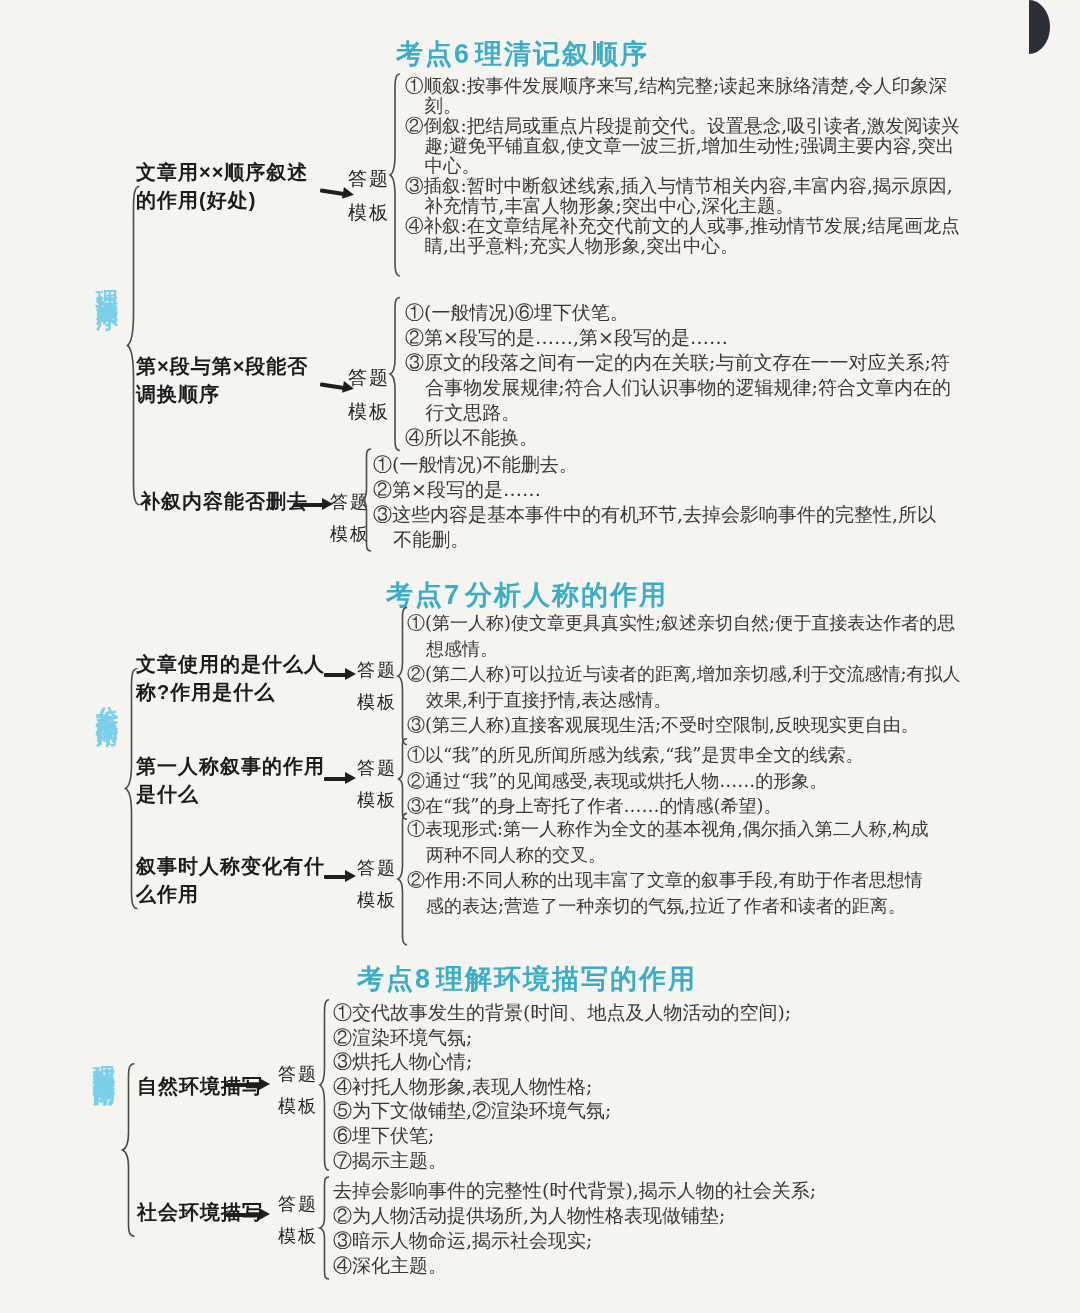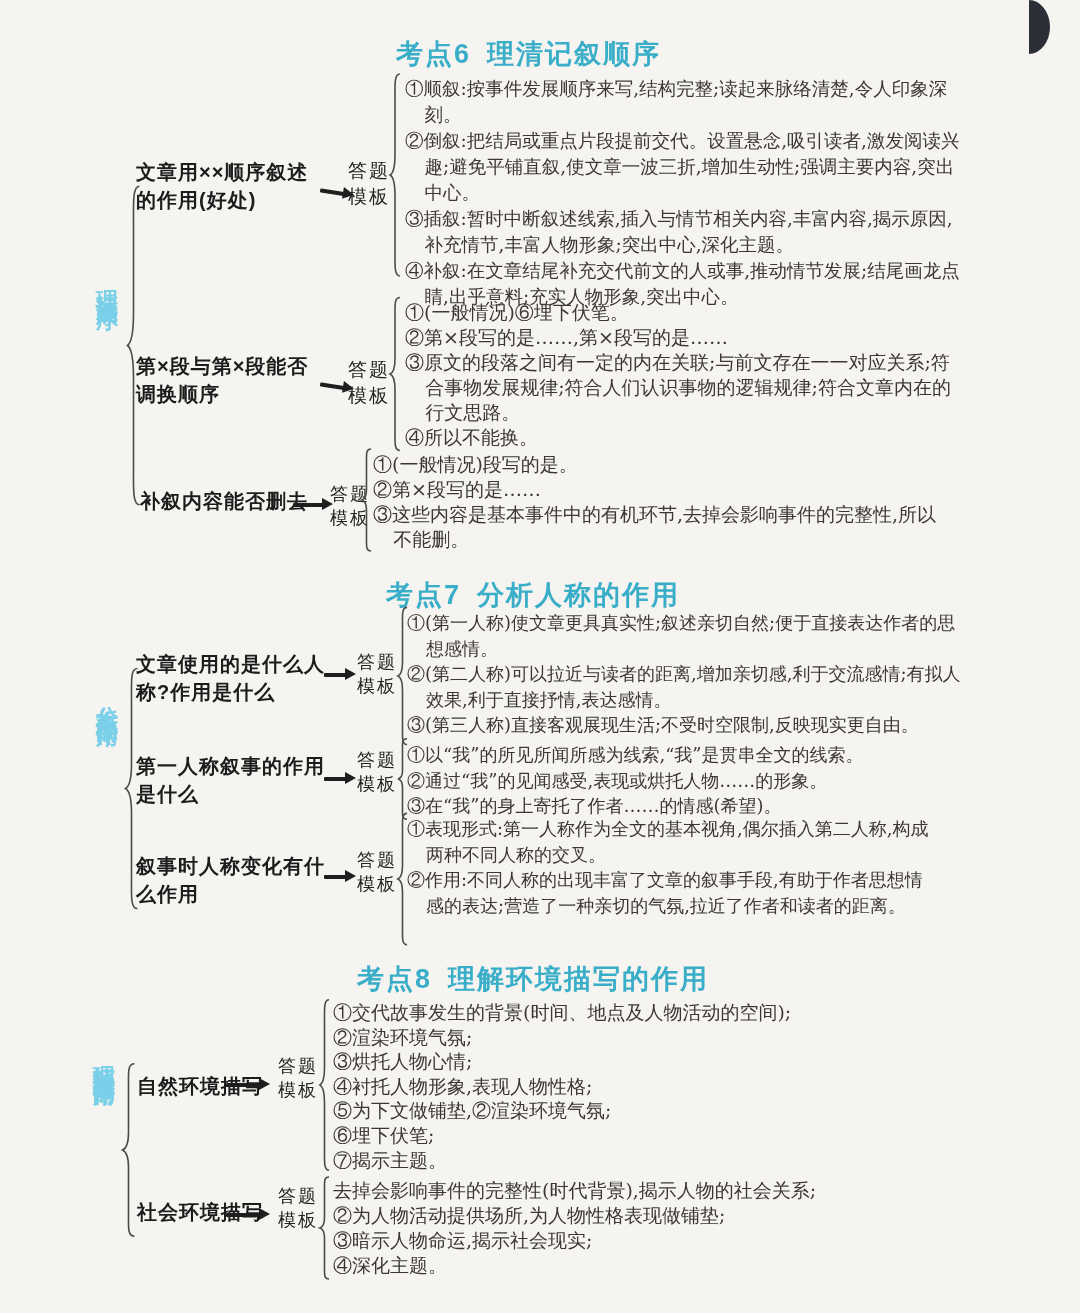--- a/index.html
+++ b/index.html
@@ -10,40 +10,40 @@
     overflow:hidden;
     font-family:"Liberation Sans", sans-serif;
   }
   
   .corner{
     position:absolute;left:1029px;top:0;width:21px;height:54px;
     background:#2d2f38;
     border-radius:0 100% 100% 0 / 0 50% 50% 0;
   }
   .sec-title{
-    position:absolute;display:flex;gap:16px;margin:0;
+    position:absolute;display:flex;gap:4px;margin:0;
     color:#3aaec9;font-weight:bold;font-size:27px;letter-spacing:2px;
     white-space:nowrap;
   }
   .side-label{
     position:absolute;
     writing-mode:vertical-rl;text-orientation:upright;
     color:#7ad0e8;font-weight:bold;font-size:22px;letter-spacing:3.5px;
     line-height:1;
   }
   .q{
     position:absolute;
     color:#1c1c1c;font-weight:bold;font-size:20px;line-height:28px;letter-spacing:1px;
   }
   .tpl{
     position:absolute;text-align:center;
     font-family:"DejaVu Serif","Liberation Serif",serif;
     font-size:19px;line-height:26px;color:#222;
   }
-  .tpl span{display:block;letter-spacing:2px;}
+  .tpl span{display:block;letter-spacing:2px;margin-top:8px;}
   .tpl.small{font-size:18px;line-height:24px;}
   .answers{
     position:absolute;
     font-family:"DejaVu Serif","Liberation Serif",serif;
     color:#3b3834;
   }
   .answers p{margin:0;padding-left:1.06em;text-indent:-1.06em;}
   .brace{position:absolute;overflow:visible;}
   .brace path{fill:none;stroke:#4b4b4b;stroke-width:1.6;vector-effect:non-scaling-stroke;}
   .arrow{position:absolute;height:13px;}
@@ -75,21 +75,21 @@
 
   <div class="q" style="left:136px;top:158px;width:190px">文章用××顺序叙述的作用(好处)</div>
   <div class="arrow tilt" style="left:320px;top:186px;width:34px"></div>
   <div class="tpl" style="left:348px;top:157px">
     <span>答题</span>
     <span>模板</span>
   </div>
   <svg class="brace" style="left:388px;top:72px;width:14px;height:206px" viewBox="0 0 20 100" preserveAspectRatio="none">
     <path d="M17,1 C9,1 10,6 10,12 L10,40 C10,46 8,49 3,50 C8,51 10,54 10,60 L10,88 C10,94 9,99 17,99"></path>
   </svg>
-  <div class="answers" style="left:405px;top:76px;width:555px;font-size:18.5px;line-height:26px">
+  <div class="answers" style="left:405px;top:76px;width:555px;font-size:18.5px;line-height:20px">
     <p>①顺叙:按事件发展顺序来写,结构完整;读起来脉络清楚,令人印象深刻。</p>
     <p>②倒叙:把结局或重点片段提前交代。设置悬念,吸引读者,激发阅读兴趣;避免平铺直叙,使文章一波三折,增加生动性;强调主要内容,突出中心。</p>
     <p>③插叙:暂时中断叙述线索,插入与情节相关内容,丰富内容,揭示原因,补充情节,丰富人物形象;突出中心,深化主题。</p>
     <p>④补叙:在文章结尾补充交代前文的人或事,推动情节发展;结尾画龙点睛,出乎意料;充实人物形象,突出中心。</p>
   </div>
 
   <div class="q" style="left:136px;top:352px;width:190px">第×段与第×段能否调换顺序</div>
   <div class="arrow tilt" style="left:320px;top:380px;width:34px"></div>
   <div class="tpl" style="left:348px;top:356px">
     <span>答题</span>
@@ -108,21 +108,21 @@
   <div class="q" style="left:140px;top:487px;width:210px">补叙内容能否删去</div>
   <div class="arrow" style="left:293px;top:498px;width:40px"></div>
   <div class="tpl small" style="left:330px;top:482px">
     <span>答题</span>
     <span>模板</span>
   </div>
   <svg class="brace" style="left:360px;top:448px;width:13px;height:104px" viewBox="0 0 20 100" preserveAspectRatio="none">
     <path d="M17,1 C9,1 10,6 10,12 L10,40 C10,46 8,49 3,50 C8,51 10,54 10,60 L10,88 C10,94 9,99 17,99"></path>
   </svg>
   <div class="answers" style="left:373px;top:452px;width:575px;font-size:19px;line-height:25px">
-    <p>①(一般情况)段写的是。</p>
+    <p>①(一般情况)不能删去。</p>
     <p>②第×段写的是……</p>
     <p>③这些内容是基本事件中的有机环节,去掉会影响事件的完整性,所以不能删。</p>
   </div>
 
   <div class="sec-title" style="left:386px;top:577px">
     <span>考点7</span>
     <span>分析人称的作用</span>
   </div>
 
   <div class="side-label" style="left:96px;top:688px">分析人称的作用</div>

